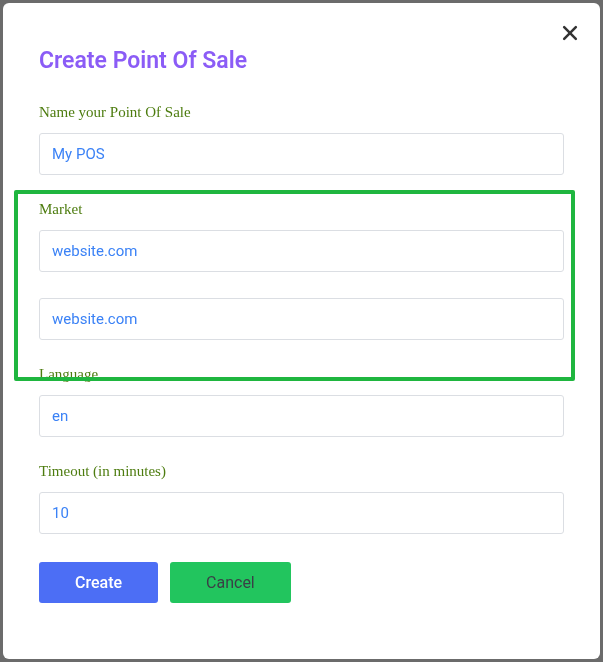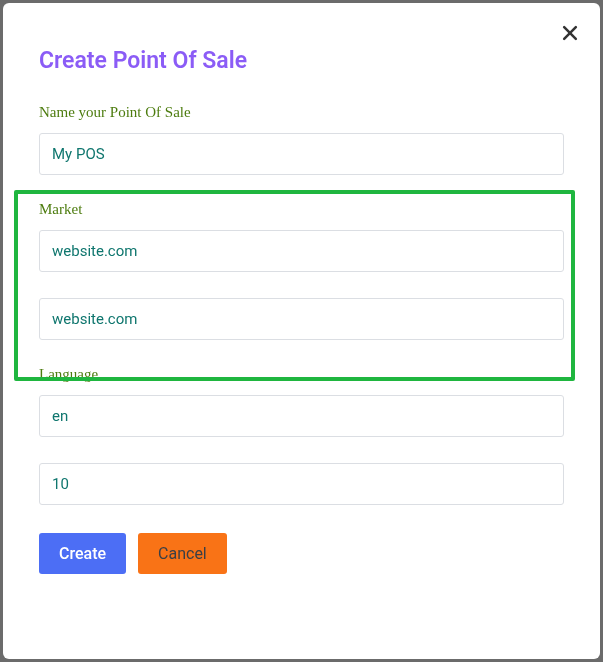--- a/index.html
+++ b/index.html
@@ -56,21 +56,21 @@
       font-size: 15px;
       font-weight: 500;
       color: #4d7c0f;
       margin-bottom: 12px;
       font-family: Liberation Serif, serif;
     }
     .form-input {
       width: 100%;
       padding: 11px 12px;
       font-size: 15px;
-      color: #0f766e;
+      color: #3b82f6;
       background: #ffffff;
       border: 1px solid #dbdee3;
       border-radius: 3px;
       outline: none;
       font-family: inherit;
     }
     .highlight-box {
       position: absolute;
       border: 4px solid #1fb63f;
       border-radius: 2px;
@@ -79,34 +79,34 @@
       right: 25px;
       top: 187px;
       height: 191px;
     }
     .button-row {
       display: flex;
       gap: 12px;
       margin-top: 28px;
     }
     .btn {
-      padding: 11px 20px;
+      padding: 11px 36px;
       font-size: 16px;
       border: none;
       border-radius: 3px;
       cursor: pointer;
       font-family: inherit;
     }
     .btn-primary {
       background: #4c6ef5;
       color: #ffffff;
       font-weight: 500;
     }
     .btn-secondary {
-      background: #f97316;
+      background: #22c55e;
       color: #3a3f46;
     }
   </style>
 </head>
 <body>
 
 <div class="modal">
 
   <div class="close-btn">
     <svg viewBox="0 0 24 24" fill="none" stroke="currentColor" stroke-width="3" stroke-linecap="round">
@@ -130,20 +130,21 @@
   <div class="form-group">
     <input type="text" class="form-input" value="website.com" style="">
   </div>
 
   <div class="form-group">
     <label class="form-label">Language</label>
     <input type="text" class="form-input" value="en" style="">
   </div>
 
   <div class="form-group">
+    <label class="form-label">Timeout (in minutes)</label>
     <input type="text" class="form-input" value="10" style="">
   </div>
 
   <div class="button-row">
     <button class="btn btn-primary">Create</button>
     <button class="btn btn-secondary">Cancel</button>
   </div>
 
   <div class="highlight-box"></div>
 

